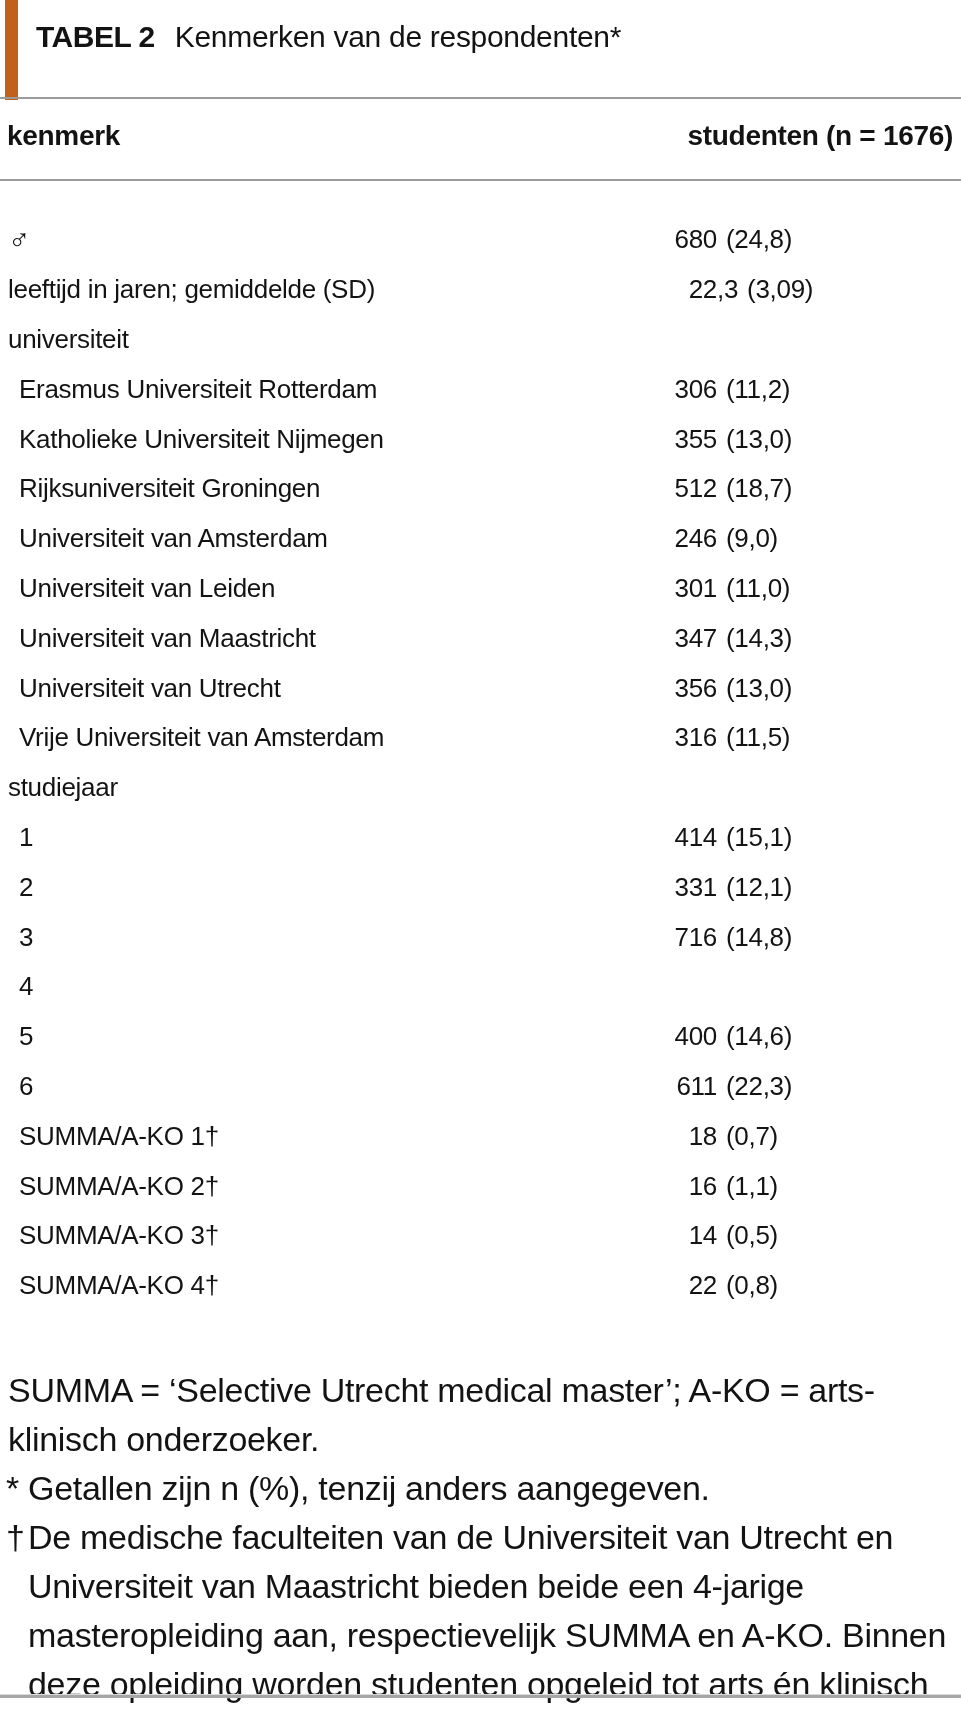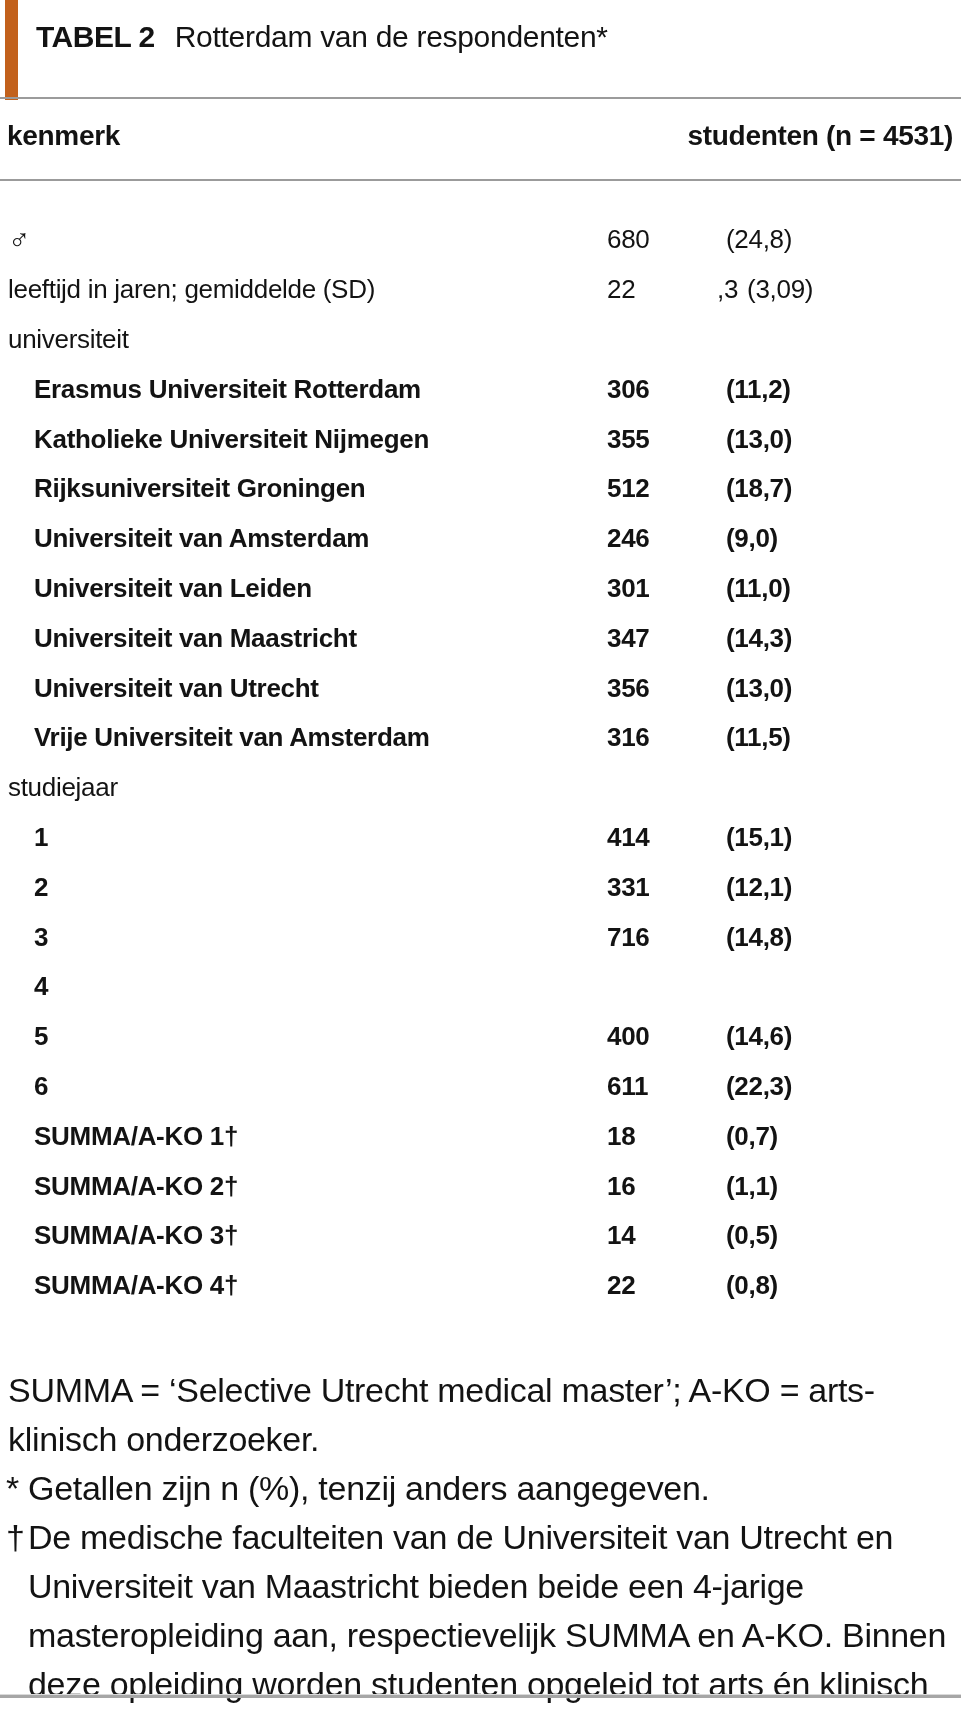--- a/index.html
+++ b/index.html
@@ -16,49 +16,49 @@
   .rule-top{top:97px;}
   .rule-head{top:179px;}
   .head-row{
     position:absolute;top:120px;left:7px;right:8px;
     display:flex;justify-content:space-between;
     font-weight:bold;font-size:28px;text-align:right;
   }
   .rows{position:absolute;top:215px;left:0;right:0;}
   .row{position:relative;height:49.8px;display:flex;align-items:center;
        padding-left:8px;font-size:26px;}
-  .row.indent{padding-left:34px;font-weight:bold;}
+  .row.indent{padding-left:19px;}
   .row-label{white-space:nowrap;}
   .male-symbol{font-size:30px;}
   .val{position:absolute;left:607px;top:0;height:100%;display:flex;align-items:center;}
-  .val .int{display:inline-block;width:110px;}
+  .val .int{display:inline-block;width:110px;text-align:right;}
   .val .frac{display:inline-block;}
   .val .paren{display:inline-block;margin-left:9px;}
   .footnotes{position:absolute;top:1366px;left:0;width:953px;
              font-size:34px;line-height:49px;}
   .footnote{position:relative;padding-left:28px;}
   .footnote.no-marker{padding-left:8px;}
   .footnote .marker{position:absolute;left:6px;top:0;}
   .bottom-rule{position:absolute;top:1694px;left:0;right:0;height:3px;
                border-top:1px solid #dadada;}
 </style>
 </head>
 <body>
 
 <div class="accent-bar" style="background: rgb(194, 97, 28);"></div>
 
 <div class="title-row">
-  <span class="title-label">TABEL 2</span><span class="title-text">Rotterdam van de respondenten*</span>
+  <span class="title-label">TABEL 2</span><span class="title-text">Kenmerken van de respondenten*</span>
 </div>
 
 <div class="rule rule-top" style="background: rgb(155, 155, 155);"></div>
 
 <div class="head-row">
   <span>kenmerk</span>
-  <span>studenten (n = 4531)</span>
+  <span>studenten (n = 1676)</span>
 </div>
 
 <div class="rule rule-head" style="background: rgb(155, 155, 155);"></div>
 
 <div class="rows" id="rows">
     <div class="row">
       <span class="row-label male-symbol">♂</span>
       <span class="val">
         <span class="int">680</span>
         <span class="frac"></span>

